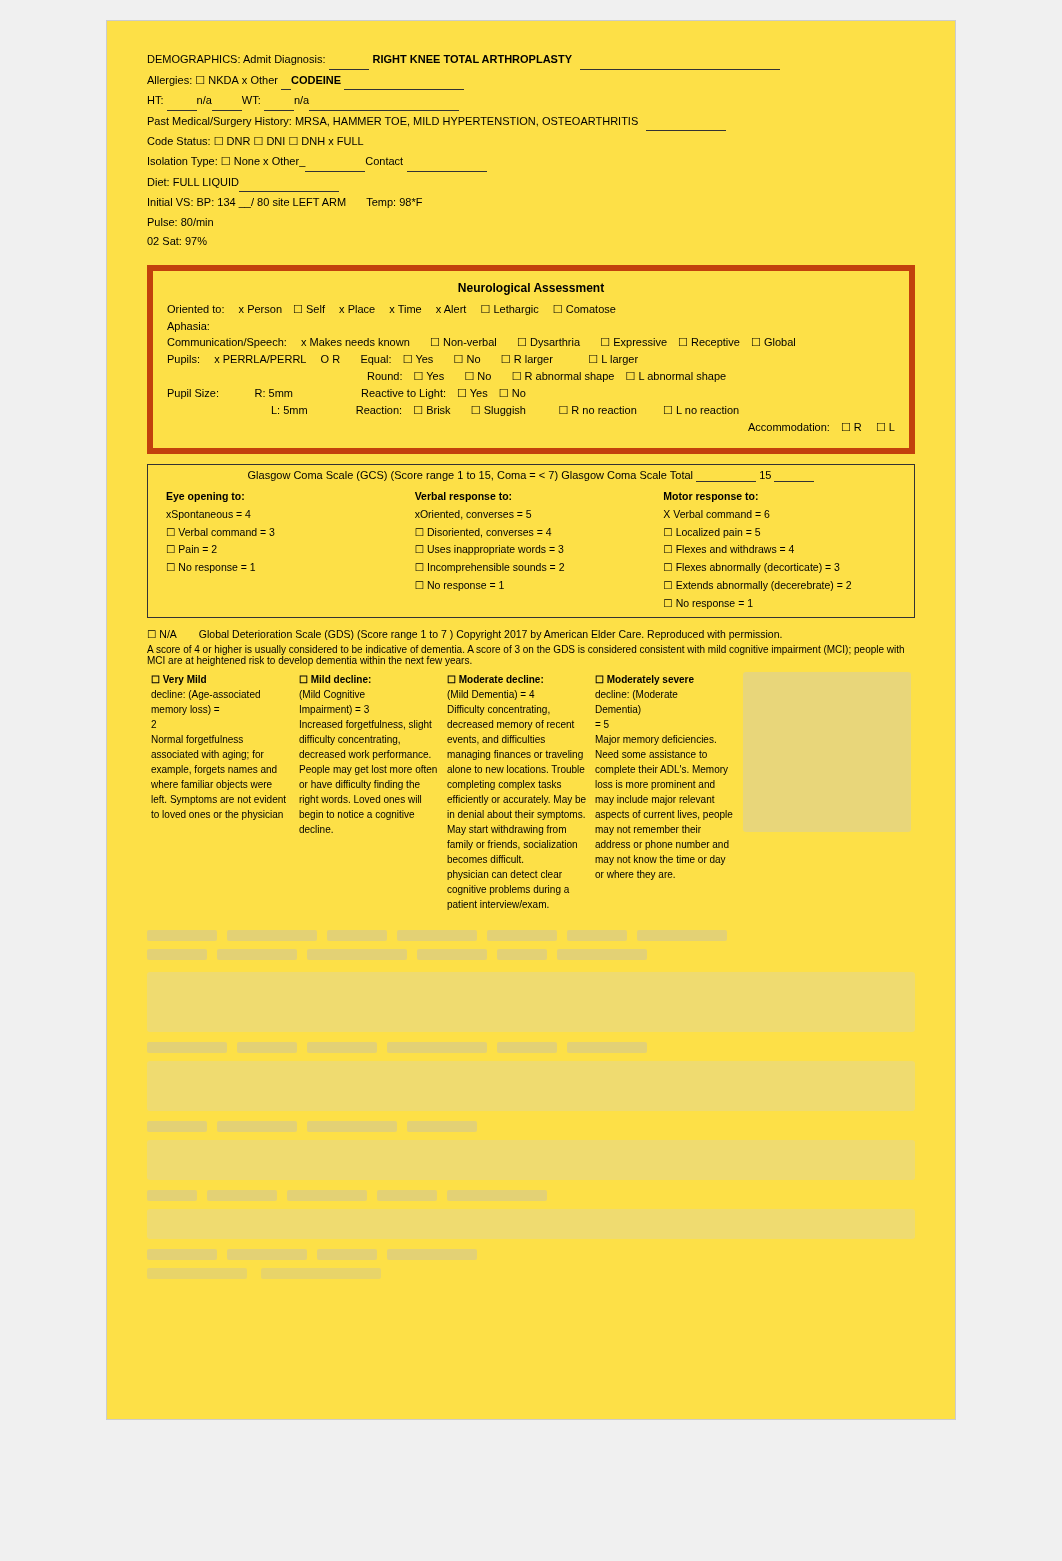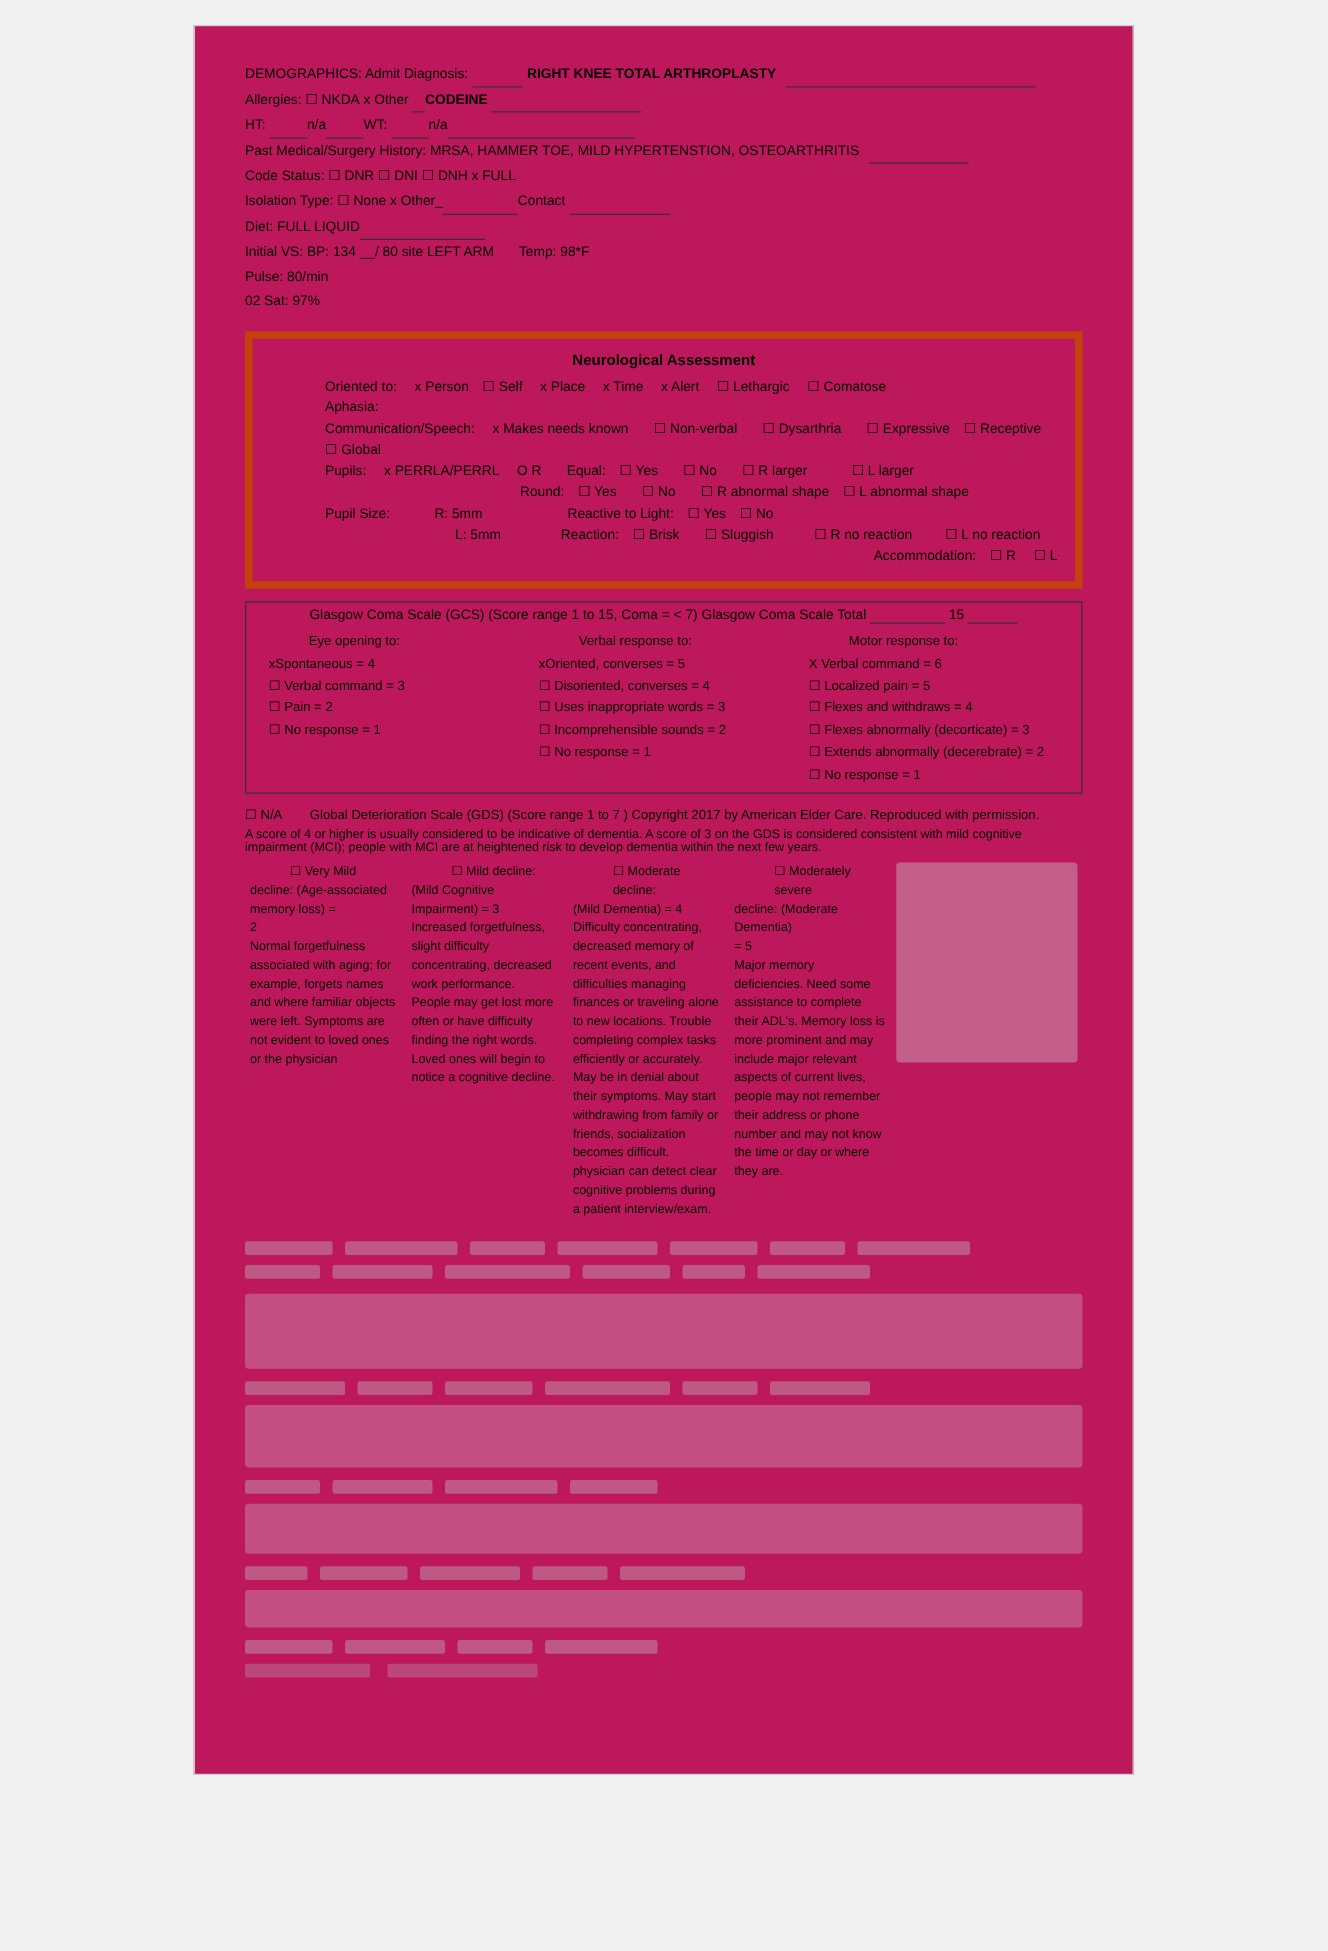--- a/index.html
+++ b/index.html
@@ -5,22 +5,22 @@
     * { margin: 0; padding: 0; box-sizing: border-box; }
     body {
       font-family: Arial, sans-serif;
       font-size: 11px;
       background: #f0f0f0;
       display: flex;
       justify-content: center;
       padding: 20px;
     }
     .page {
-      background: #be185d;
-      width: 752px;
+      background: #fde047;
+      width: 850px;
       min-height: 1400px;
       padding: 30px 40px;
       border: 1px solid #ccc;
       position: relative;
     }
     .section {
       margin-bottom: 6px;
       line-height: 1.6;
     }
     .line {
@@ -54,21 +54,20 @@
       font-size: 12px;
       font-weight: bold;
       margin-bottom: 8px;
     }
     .neuro-row {
       display: flex;
       align-items: baseline;
       flex-wrap: wrap;
       margin-bottom: 4px;
       gap: 4px;
-      margin-left: 44px;
     }
     .gcs-box {
       border: 1px solid #333;
       padding: 4px 10px;
       margin: 8px 0;
     }
     .gcs-title {
       text-align: center;
       font-size: 11px;
       margin-bottom: 6px;
@@ -101,21 +100,21 @@
       gap: 0;
       align-items: flex-start;
     }
     .gds-col {
       flex: 1;
       padding: 0 4px;
       font-size: 10px;
       line-height: 1.5;
       vertical-align: top;
     }
-    .bold { font-weight: normal; margin-left: 32px; }
+    .bold { font-weight: bold; }
     .redacted-rows {
       margin-top: 18px;
     }
     .redact {
       background: #bbb;
       opacity: 0.4;
       border-radius: 2px;
       height: 11px;
     }
   </style>

